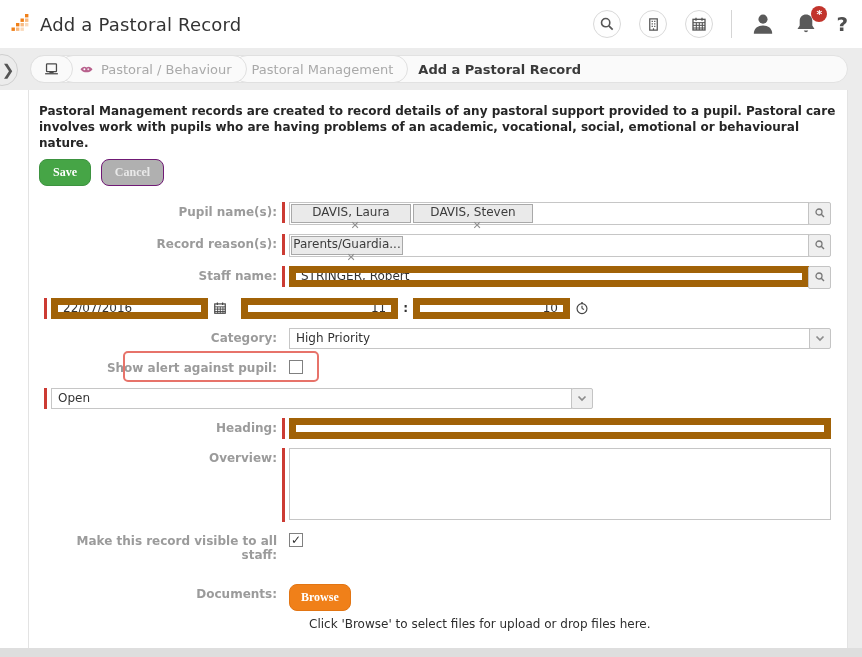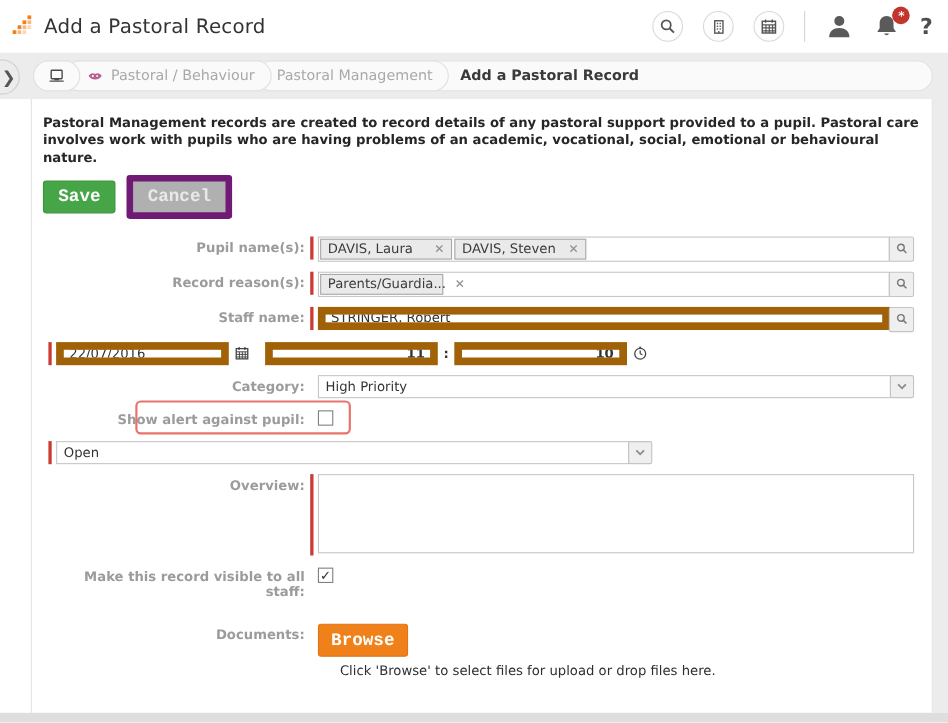--- a/index.html
+++ b/index.html
@@ -44,52 +44,52 @@
   
   .below { position:absolute; top:90px; left:0; right:0; bottom:9px; background:#fff; }
   .right-strip { position:absolute; top:0; right:0; bottom:0; width:14px; background:#ececec; }
   .bottom-strip { position:absolute; bottom:0; left:0; right:0; height:9px; background:#dedede; }
   .card { position:absolute; top:0; left:28px; right:14px; bottom:0; background:#fff;
           border-left:1px solid #e3e3e3; border-right:1px solid #e3e3e3;
           padding:13px 10px 0 10px; overflow:hidden; }
 
   .intro { font-weight:bold; color:#262626; line-height:1.35; margin-bottom:7px; max-width:812px; }
 
-  .btn { display:inline-block; border:none; border-radius:3px; font-family:Liberation Mono, monospace;
-         font-size:16px; font-weight:bold; padding:5px 13px; cursor:pointer; }
+  .btn { display:inline-block; border:none; border-radius:8px; font-family:Liberation Serif, serif;
+         font-size:12px; font-weight:bold; padding:5px 13px; cursor:pointer; }
   .btn-save { background:#46a546; color:#fff; border:1px solid #3d9340; margin-right:6px; }
-  .btn-cancel { background:#b0b0b0; color:#e9e9e9; border:6px solid #701a75;text-align:center; }
+  .btn-cancel { background:#b0b0b0; color:#e9e9e9; border:1px solid #701a75;text-align:center; }
   .btn-browse { background:#f08019; color:#fff; border:1px solid #e27513; padding:5px 11px; }
   .actions-top { margin-bottom:16px; }
 
   
   .form { position:relative; }
   .row { display:flex; align-items:flex-start; margin-bottom:9px; position:relative; }
   .lbl { flex:0 0 238px; text-align:right; color:#9b9b9b; font-weight:bold; padding-top:3px; }
   .req { flex:0 0 3px; height:21px; margin:0 4px 0 5px; background:transparent; }
   .req.on { background:#cc3b33; }
   .fld { flex:0 0 542px; display:flex; align-items:flex-start; }
 
   input.tx { height:21px; border:7px solid #a16207; font-family:inherit; font-size:12px;
              padding:0 5px; color:#333; width:100%; outline:none; }
   .chipbox { flex:1; height:23px; border:1px solid #c6c6c6; background:#fff;
              display:flex; align-items:stretch; padding:1px; }
   .chip { background:#eaeaea; border:1px solid #a9a9a9; display:flex; align-items:center;
-          justify-content:space-between; padding:0 6px; margin-right:2px; width:120px; color:#3c3c3c; }
+          justify-content:space-between; padding:0 6px; margin-right:2px; width:120px; color:#3c3c3c;flex-direction:column; }
   .chip.small { width:112px; }
   .chip-x { color:#8f8f8f; font-weight:bold; font-size:11px; cursor:pointer; margin-left:8px; }
   .side-btn { flex:0 0 23px; height:23px; margin-left:-1px; background:#efefef;
               border:1px solid #c4c4c4; border-radius:2px; display:flex; align-items:center;
               justify-content:center; cursor:pointer; }
   .side-btn.sel { height:21px; flex-basis:22px; }
   .selbox { flex:1; height:21px; border:1px solid #c6c6c6; background:#fff; display:flex;
             align-items:center; padding:0 6px; color:#333; cursor:default; }
 
   .date-in { width:76px; text-align:left; }
-  .time-in { width:44px; text-align:right;font-weight:bold; }
+  .time-in { width:44px; text-align:right; }
   .ic-inline { margin:3px 4px 0 5px; display:flex; cursor:pointer; }
   .time-gap { width:40px; }
   .colon { font-weight:bold; margin:3px 5px 0 5px; color:#333; }
 
   .cb { width:14px; height:14px; border:1px solid #808080; background:#fff; display:inline-flex;
         align-items:center; justify-content:center; margin-top:2px; cursor:pointer; }
   .cb span { font-size:12px; font-weight:bold; color:#2e2e2e; line-height:1; }
 
   textarea.ov { width:100%; height:72px; border:1px solid #c6c6c6; resize:none;
                 font-family:inherit; font-size:12px; padding:4px 5px; outline:none; }
@@ -335,20 +335,27 @@
         <div class="fld">
           <div class="selbox">Open</div>
           <div class="side-btn sel">
             <svg width="12" height="12" viewBox="0 0 24 24">
               <path d="M5 9l7 7 7-7" fill="none" stroke="#8c8c8c" stroke-width="3.4"></path>
             </svg>
           </div>
         </div>
       </div>
 
+      <div class="row">
+        <div class="lbl">Heading:</div>
+        <div class="req on"></div>
+        <div class="fld">
+          <input class="tx" type="text" value="" style="">
+        </div>
+      </div>
 
       <div class="row">
         <div class="lbl">Overview:</div>
         <div class="req on" style="height:74px"></div>
         <div class="fld">
           <textarea class="ov" style=""></textarea>
         </div>
       </div>
 
       <div class="row">

